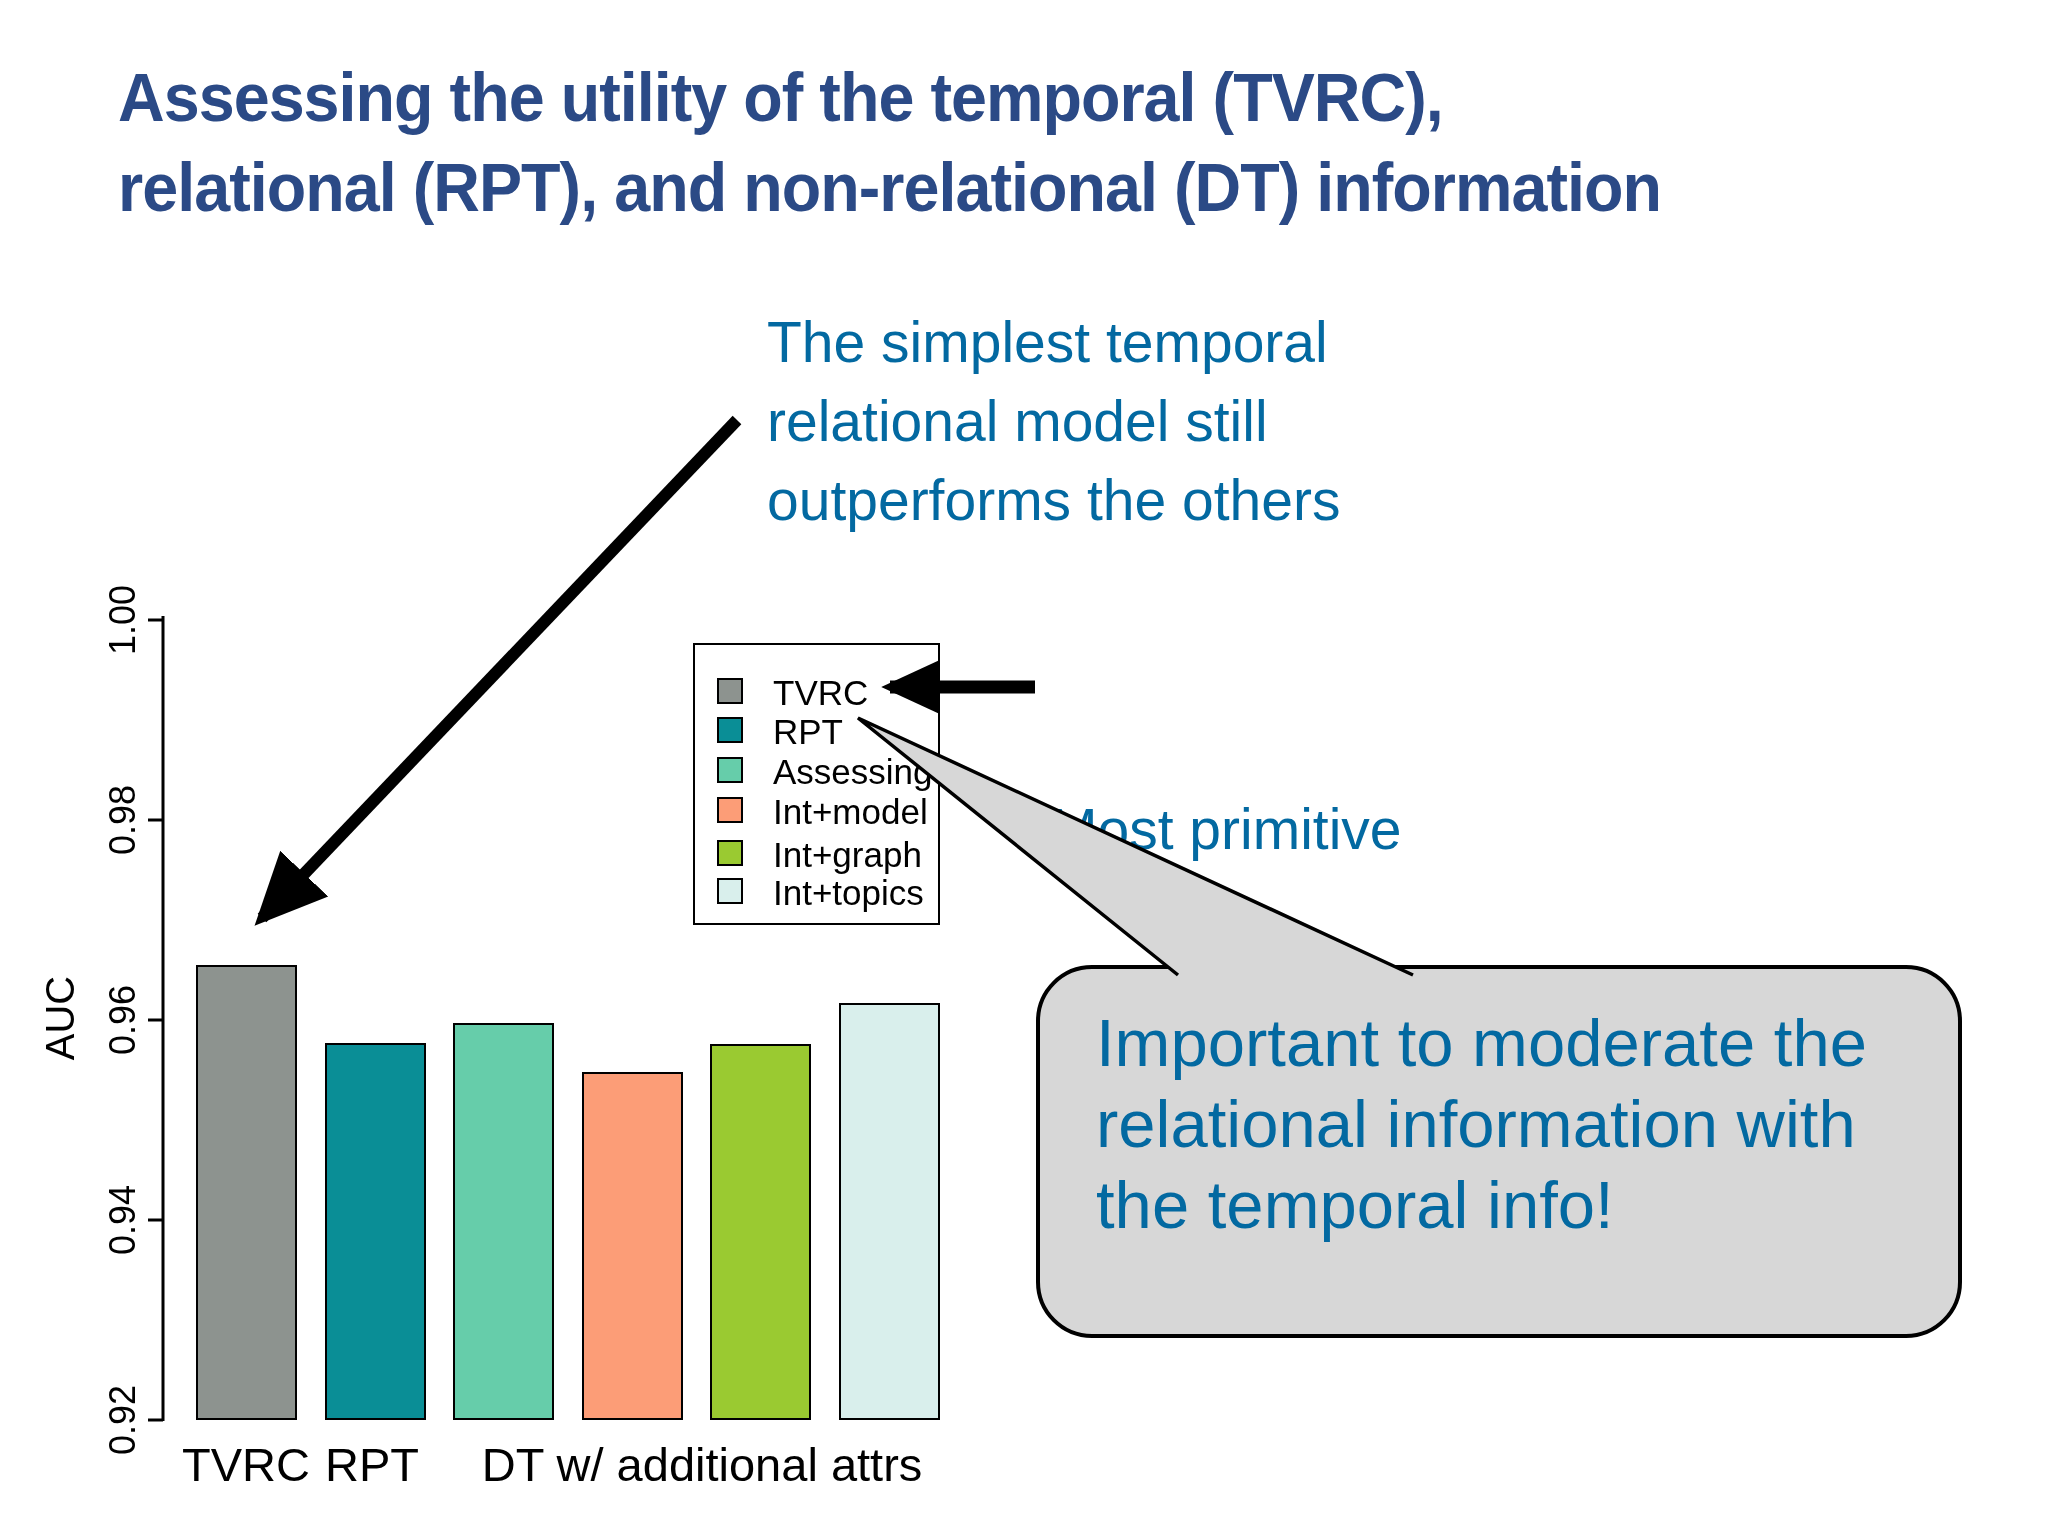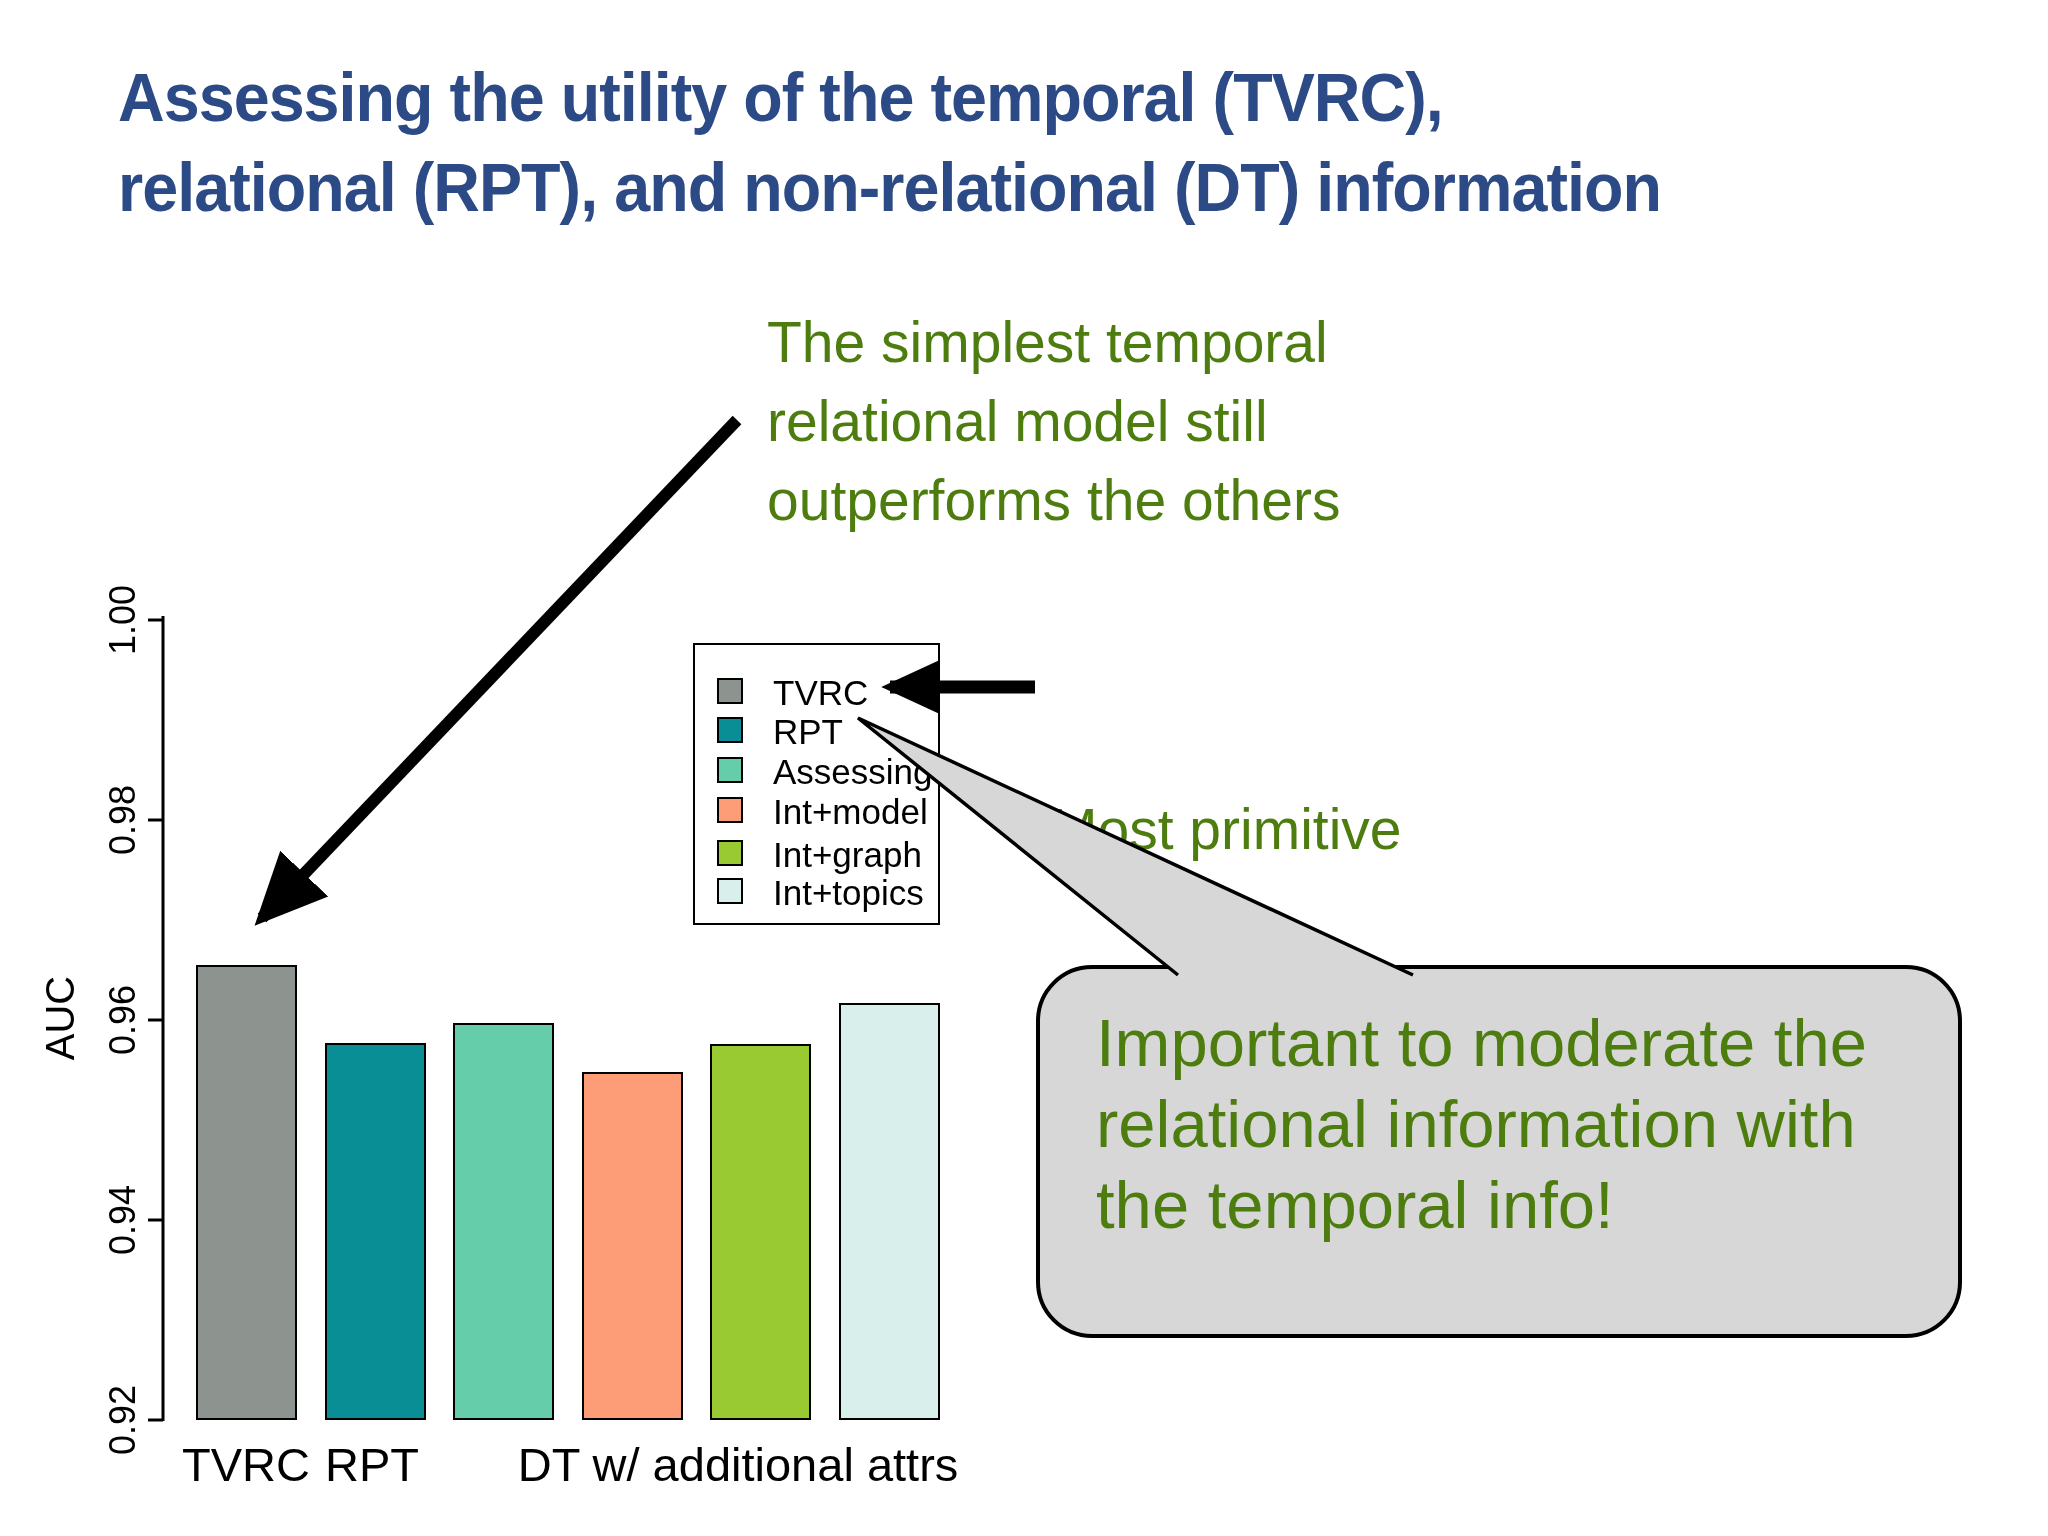--- a/index.html
+++ b/index.html
@@ -10,21 +10,21 @@
   .abs{position:absolute;}
 
   
   #title{
     left:118px;top:52px;width:1800px;
     font-size:68px;font-weight:bold;line-height:90px;letter-spacing:-1px;
     transform:scaleX(0.95);transform-origin:left top;white-space:pre;
   }
 
   
-  .note{color:#4d7c0f;font-size:57px;line-height:79px;white-space:pre;}
+  .note{color:#0369a1;font-size:57px;line-height:79px;white-space:pre;}
   #note-simplest{left:767px;top:303px;}
   #note-primitive{left:1050px;top:622px;line-height:83px;}
   #note-primitive .it{font-style:italic;}
 
   
   .bar{position:absolute;border:2.5px solid #000;box-sizing:border-box;}
   .ytick-label{
     position:absolute;font-size:36px;color:#000;
     transform:translate(-50%,-50%) rotate(-90deg);white-space:nowrap;
   }
@@ -86,21 +86,21 @@
 <div id="yticks">
     <div class="ytick-label" style="left: 123px; top: 1420px;">0.92</div>
     <div class="ytick-label" style="left: 123px; top: 1220px;">0.94</div>
     <div class="ytick-label" style="left: 123px; top: 1020px;">0.96</div>
     <div class="ytick-label" style="left: 123px; top: 820px;">0.98</div>
     <div class="ytick-label" style="left: 123px; top: 620px;">1.00</div>
   </div>
 <div id="xlabs">
     <div class="xlab" style="left: 246px;">TVRC</div>
     <div class="xlab" style="left: 372px;">RPT</div>
-    <div class="xlab" style="left: 702px; margin-left: 36px;">DT w/ additional attrs</div>
+    <div class="xlab" style="left: 702px;">DT w/ additional attrs</div>
   </div>
 
 <div id="legend" class="abs">
     <div class="legend-row" style="top: 33px;">
       <div class="legend-swatch" style="background: rgb(141, 147, 143);"></div>
       <div class="legend-label">TVRC</div>
     </div>
     <div class="legend-row" style="top: 72px;">
       <div class="legend-swatch" style="background: rgb(10, 142, 150);"></div>
       <div class="legend-label">RPT</div>

